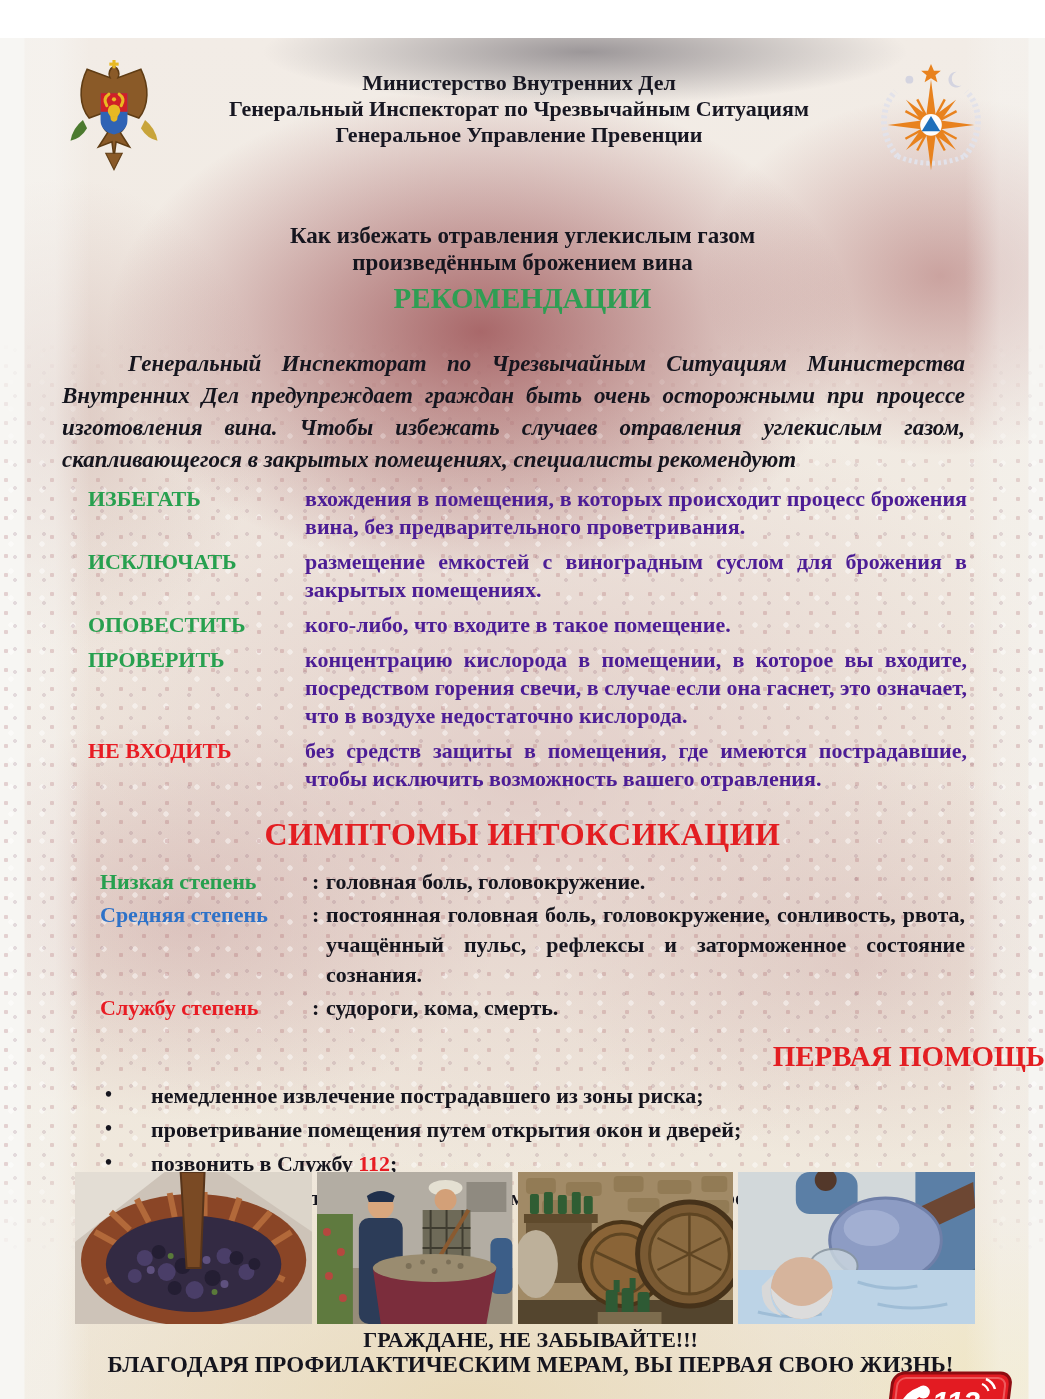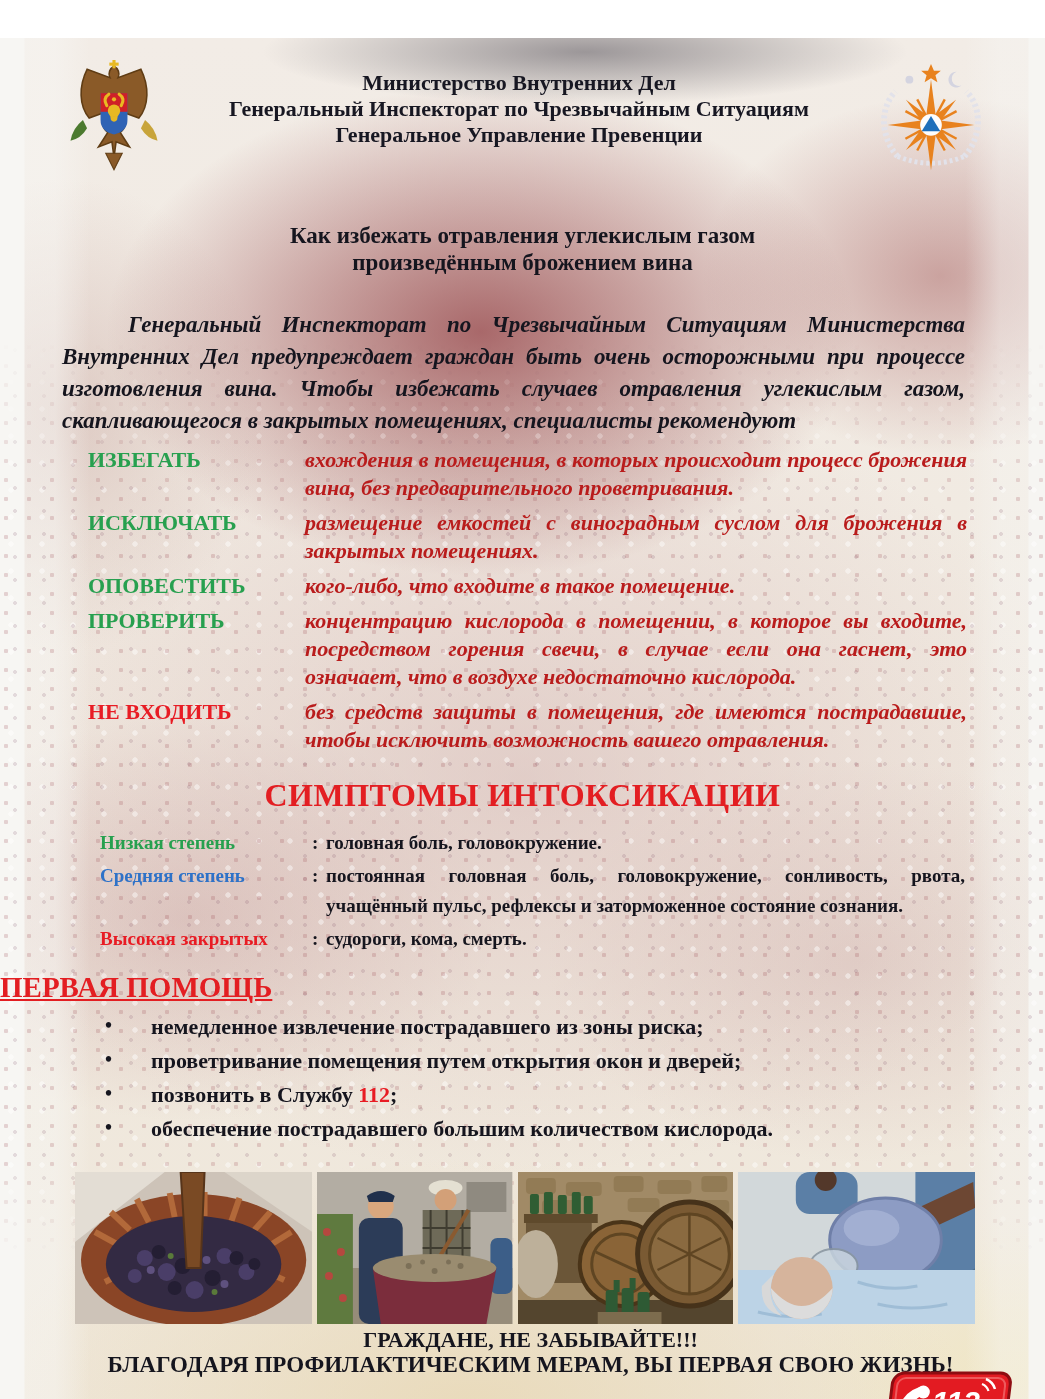--- a/index.html
+++ b/index.html
@@ -40,30 +40,30 @@
 
   .title-block{text-align:center;font-weight:bold;font-size:23px;line-height:27px;color:#15151e;margin-top:40px;}
   .rec-heading{text-align:center;font-weight:bold;font-size:29px;line-height:34px;color:#2f9e53;margin-top:5px;}
 
   .intro{margin:33px 80px 0 62px;font-weight:bold;font-style:italic;font-size:23px;line-height:32px;
     text-align:justify;text-indent:66px;color:#15151e;}
 
   .rec-list{margin:9px 78px 0 88px;}
   .rec-row{display:flex;margin-bottom:7px;font-weight:bold;font-size:22px;line-height:28px;gap:27px;}
   .rec-kw{flex:0 0 190px;}
-  .rec-tx{flex:1;text-align:justify;color:#b91c1c;font-style:italic;}
+  .rec-tx{flex:1;text-align:justify;color:#4c1d95;}
 
   .sym-heading{text-align:center;font-weight:bold;font-size:32px;line-height:36px;color:#e31e22;margin-top:23px;letter-spacing:.5px;}
   .sym-rows{margin:15px 80px 0 100px;}
-  .sym-row{display:flex;font-weight:bold;font-size:19px;line-height:30px;margin-bottom:3px;}
+  .sym-row{display:flex;font-weight:bold;font-size:22px;line-height:30px;margin-bottom:3px;}
   .sym-label{flex:0 0 212px;}
   .sym-colon{flex:0 0 14px;color:#15151e;}
   .sym-tx{flex:1;text-align:justify;color:#15151e;}
 
-  .fa-heading{text-align:left;font-weight:bold;font-size:29px;line-height:34px;color:#e31e22;margin-top:16px;text-decoration:underline;}
+  .fa-heading{text-align:right;font-weight:bold;font-size:29px;line-height:34px;color:#e31e22;margin-top:16px;}
   .fa-list{margin:9px 70px 0 105px;padding:0;list-style:none;}
   .fa-item{position:relative;padding-left:46px;font-weight:bold;font-size:22px;line-height:27px;color:#15151e;margin-bottom:7px;}
   .fa-item::before{content:"•";position:absolute;left:0;top:-1px;font-size:20px;}
 
   .photos{position:absolute;left:75px;top:1134px;width:900px;height:152px;display:flex;gap:5px;}
   .photo{height:152px;}
   .photo svg{display:block;height:100%;width:100%;}
 
   .footer{position:absolute;left:68px;top:1289px;width:925px;text-align:center;font-weight:bold;color:#15151e;}
   .footer-line1{font-size:22px;line-height:25px;}
@@ -135,20 +135,21 @@
           <circle cx="60" cy="66" r="11" fill="#fdfdfd"></circle>
           <polygon points="60,57 69.5,72.5 50.5,72.5" fill="#1f6fba"></polygon>
         </svg>
       </div>
     </div>
 
     <div class="title-block">
       <div>Как избежать отравления углекислым газом</div>
       <div>произведённым брожением вина</div>
     </div>
+    <div class="rec-heading">РЕКОМЕНДАЦИИ</div>
 
     <div class="intro">Генеральный Инспекторат по Чрезвычайным Ситуациям Министерства Внутренних Дел предупреждает граждан быть очень осторожными при процессе изготовления вина. Чтобы избежать случаев отравления углекислым газом, скапливающегося в закрытых помещениях, специалисты рекомендуют</div>
 
     <div class="rec-list">
       <div class="rec-row">
         <div class="rec-kw green">ИЗБЕГАТЬ</div>
         <div class="rec-tx">вхождения в помещения, в которых происходит процесс брожения вина, без предварительного проветривания.</div>
       </div>
       <div class="rec-row">
         <div class="rec-kw green">ИСКЛЮЧАТЬ</div>
@@ -174,21 +175,21 @@
         <div class="sym-label green">Низкая степень</div>
         <div class="sym-colon">:</div>
         <div class="sym-tx">головная боль, головокружение.</div>
       </div>
       <div class="sym-row">
         <div class="sym-label blue">Средняя степень</div>
         <div class="sym-colon">:</div>
         <div class="sym-tx">постоянная головная боль, головокружение, сонливость, рвота, учащённый пульс, рефлексы и заторможенное состояние сознания.</div>
       </div>
       <div class="sym-row">
-        <div class="sym-label red">Высокая закрытых</div>
+        <div class="sym-label red">Службу степень</div>
         <div class="sym-colon">:</div>
         <div class="sym-tx">судороги, кома, смерть.</div>
       </div>
     </div>
 
     <div class="fa-heading">ПЕРВАЯ ПОМОЩЬ</div>
     <ul class="fa-list">
       <li class="fa-item"><span>немедленное извлечение пострадавшего из зоны риска;</span><span class="red"></span><span></span></li>
       <li class="fa-item"><span>проветривание помещения путем открытия окон и дверей;</span><span class="red"></span><span></span></li>
       <li class="fa-item"><span>позвонить в Службу </span><span class="red">112</span><span>;</span></li>

